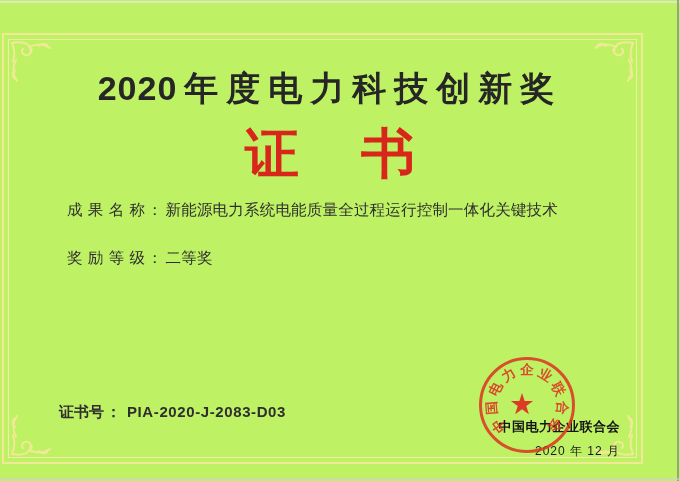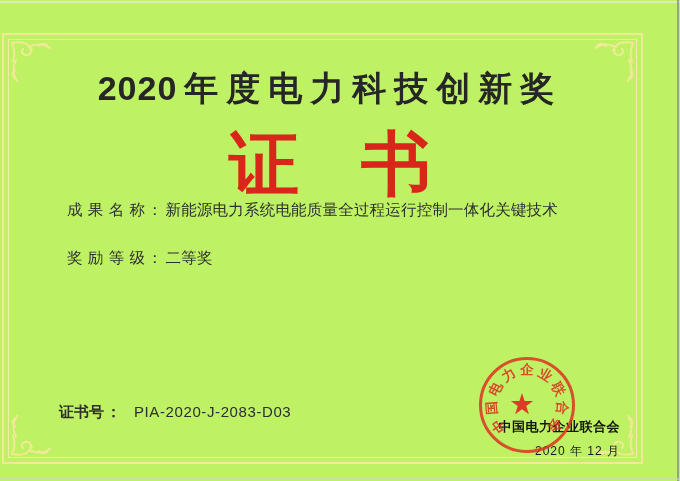--- a/index.html
+++ b/index.html
@@ -40,21 +40,21 @@
     text-align:center; color:#262626;
     font-size:34px; font-weight:700; white-space:nowrap;
   }
   .title-year { letter-spacing:1px; }
   .title-rest { letter-spacing:8px; margin-left:7px; }
 
   .subtitle-row {
     position:absolute; left:0; top:118px; width:660px; box-sizing:border-box;
     text-align:center; color:#d8261b;
     font-family:"Liberation Serif","DejaVu Serif",serif;
-    font-size:70px; font-weight:700;
+    font-size:54px; font-weight:700;
     letter-spacing:62px; padding-left:62px; white-space:nowrap;
   }
 
   
   .field-row {
     position:absolute; left:67px; white-space:nowrap;
     font-size:15.5px; font-weight:400; color:#2e2e2e;
   }
   .field-row-1 { top:200px; }
   .field-row-2 { top:248px; }
@@ -64,21 +64,21 @@
     text-align:justify; text-align-last:justify;
   }
   .field-colon { margin:0 3px 0 2px; }
   .field-value { letter-spacing:0.2px; }
 
   
   .certno-row {
     position:absolute; left:59px; top:403px; white-space:nowrap;
     font-size:15px; font-weight:600; color:#2e2e2e;
   }
-  .certno-value { letter-spacing:0.6px; font-weight:400; margin-left:10px; }
+  .certno-value { letter-spacing:0.6px; font-weight:700; margin-left:3px; }
 
   
   .issuer-block {
     position:absolute; left:425px; top:386px; width:195px;
     text-align:right; z-index:2;margin-top:32px;
   }
   .issuer-name { font-size:13px; font-weight:700; letter-spacing:0.5px; color:#141414; white-space:nowrap; }
   .issue-date  { margin-top:7px; font-size:12px; font-weight:400; letter-spacing:1px; color:#1a1a1a; white-space:nowrap; }
 
   

